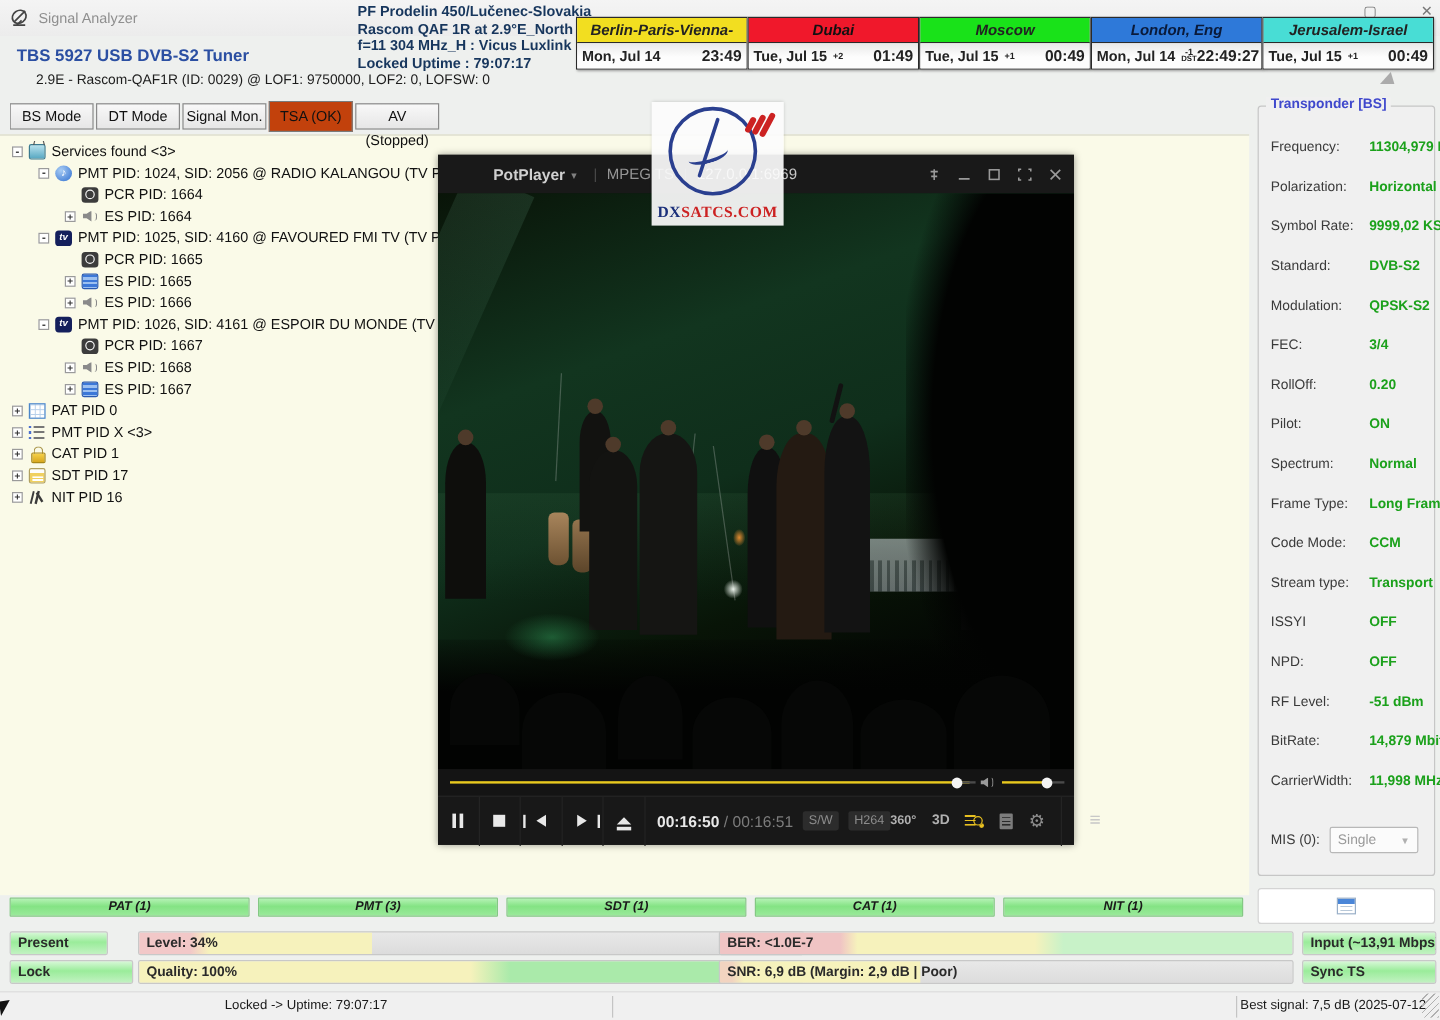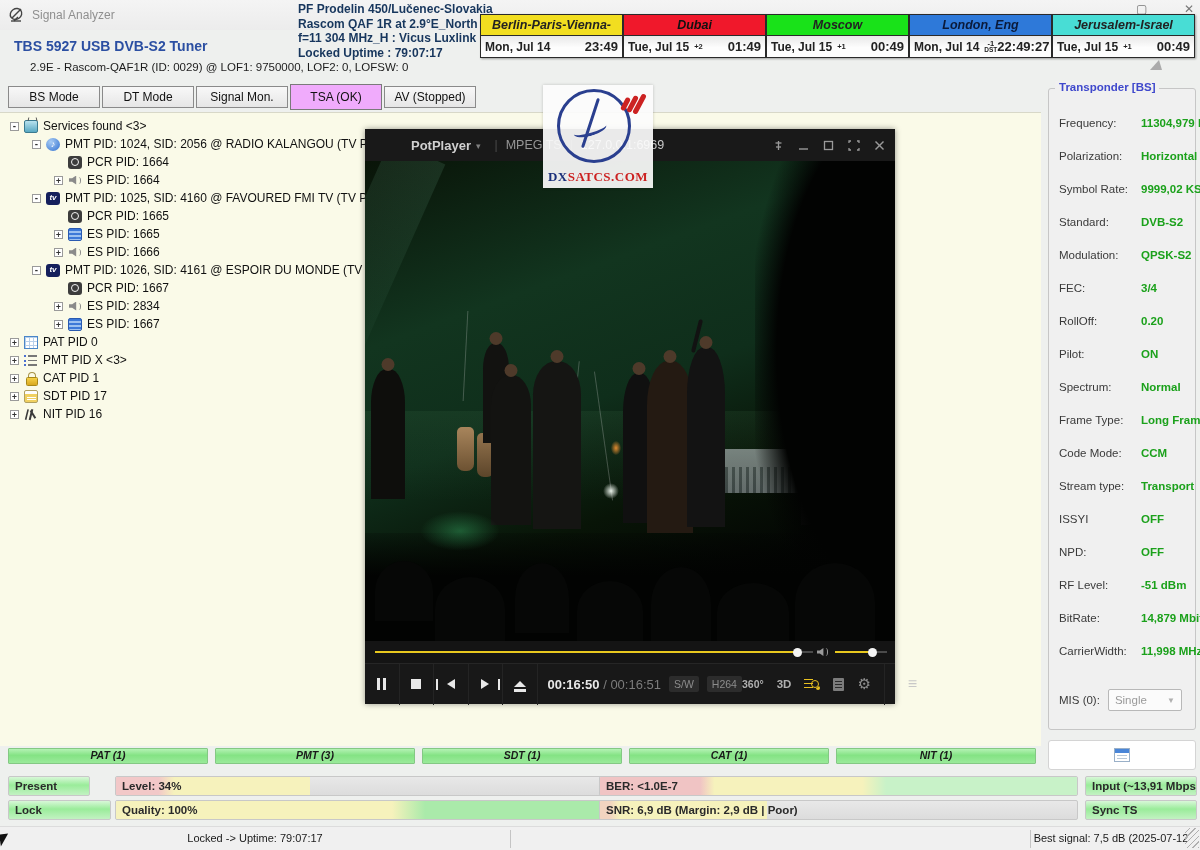--- a/index.html
+++ b/index.html
@@ -24,22 +24,22 @@
   .clock-body { height:21px; background:linear-gradient(#e8e8e8,#fdfdfd 55%); display:flex; align-items:center; padding:0 4px; }
   .cdate { font-size:12px; font-weight:bold; white-space:nowrap; }
   .coff { display:inline-flex; flex-direction:column; align-items:center; margin-left:5px; line-height:6px; }
   .coff .sup { font-size:7.5px; font-weight:bold; }
   .coff .clab { font-size:6.5px; font-weight:bold; }
   .ctime { margin-left:auto; font-size:13px; font-weight:bold; white-space:nowrap; }
   .clock-grip { position:absolute; left:1150px; top:60px; width:0; height:0; border-left:9px solid transparent; border-right:3px solid transparent; border-bottom:10px solid #9a9a9a; opacity:.8; }
 
   
   .tabs { position:absolute; left:8px; top:86px; display:flex; z-index:3; }
-  .tab { width:92px; height:22px; margin-right:2px; background:linear-gradient(#f8f8f8,#e6e6e6); border:1px solid #8a8a8a; font-size:12px; text-align:center; line-height:20px; color:#111; }
-  .tab.active { background:#f0abfc; height:26px; margin-top:-2px; line-height:25px; border-color:#7a7a7a; }
+  .tab { width:70px; height:22px; margin-right:2px; background:linear-gradient(#f8f8f8,#e6e6e6); border:1px solid #8a8a8a; font-size:12px; text-align:center; line-height:20px; color:#111; }
+  .tab.active { background:#c2410c; height:26px; margin-top:-2px; line-height:25px; border-color:#7a7a7a; }
 
   
   .main-panel { position:absolute; left:0; top:112px; width:1041px; height:634px; background:#fafae8; border-top:1px solid #d8d8c8; }
 
   
   .tree { position:absolute; left:10px; top:4px; width:350px; font-size:12px; color:#111; }
   .trow { height:18px; display:flex; align-items:center; white-space:nowrap; }
   .exp { width:9px; height:9px; border:1px solid #9a9a9a; background:#fff; font:bold 8px/7px "DejaVu Sans Mono", monospace; text-align:center; color:#333; margin-right:5px; flex:none; }
   .exp.none { visibility:hidden; }
   .ind1 { padding-left:22px; } .ind2 { padding-left:44px; }
@@ -316,21 +316,21 @@
         <span>PMT PID: 1026, SID: 4161 @ ESPOIR DU MONDE (TV PLUS)</span>
       </div>
     <div class="trow ind2">
         <span class="exp none"></span>
         <span class="ico ico-pcr"></span>
         <span>PCR PID: 1667</span>
       </div>
     <div class="trow ind2">
         <span class="exp">+</span>
         <span class="ico ico-spk"></span>
-        <span>ES PID: 2834</span>
+        <span>ES PID: 1668</span>
       </div>
     <div class="trow ind2">
         <span class="exp">+</span>
         <span class="ico ico-vid"></span>
         <span>ES PID: 1667</span>
       </div>
     <div class="trow">
         <span class="exp">+</span>
         <span class="ico ico-pat"></span>
         <span>PAT PID 0</span>

